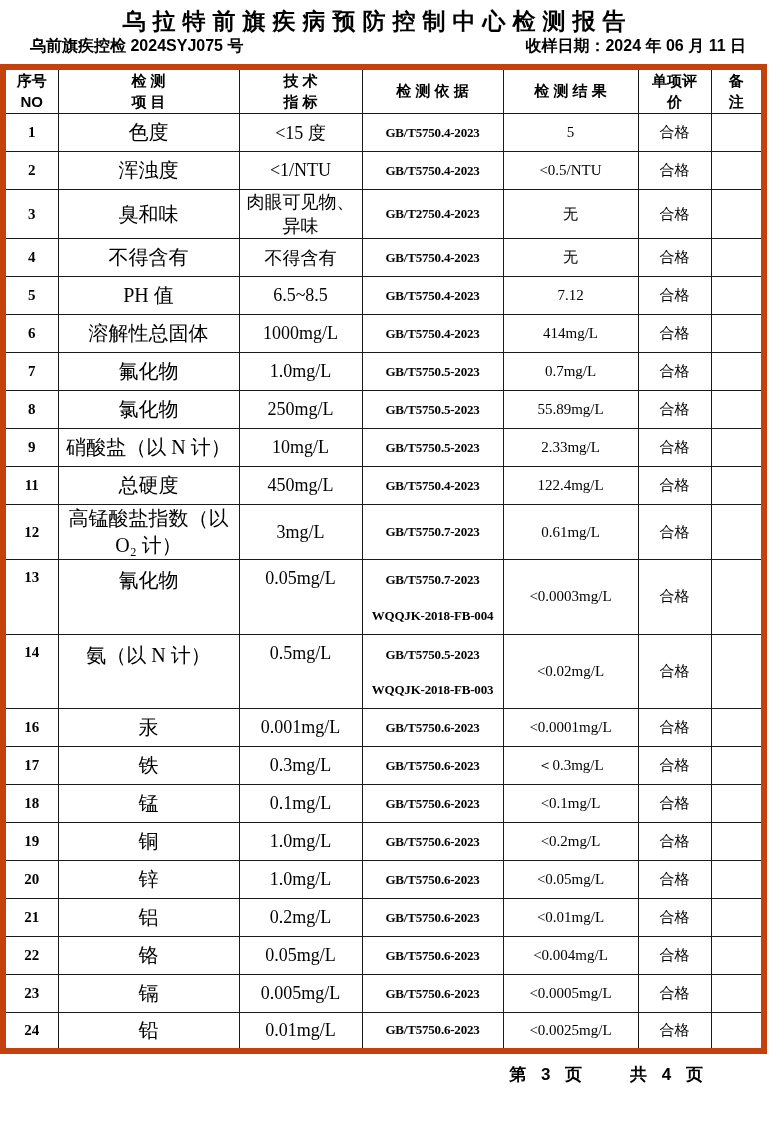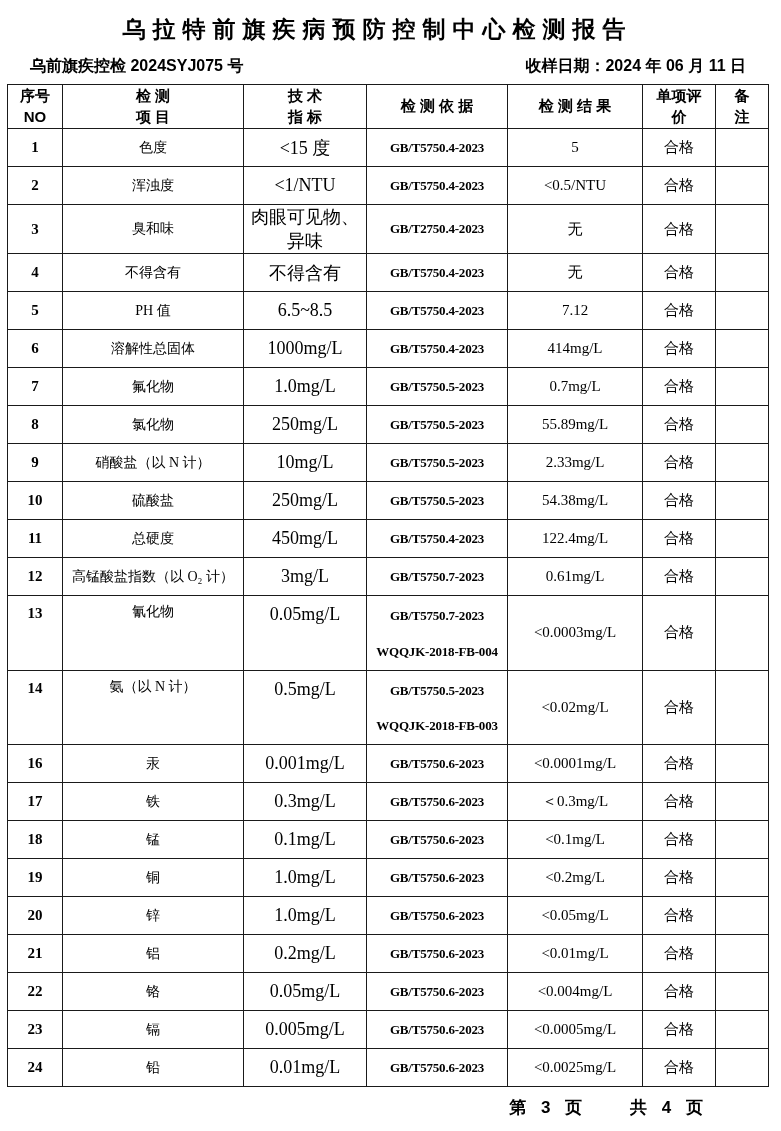--- a/index.html
+++ b/index.html
@@ -5,71 +5,69 @@
   * { margin: 0; padding: 0; box-sizing: border-box; }
   html, body { background: #ffffff; }
   body {
     width: 781px;
     height: 1131px;
     font-family: "Liberation Serif", "DejaVu Serif", serif;
     color: #000000;
     position: relative;
     overflow: hidden;
   }
-  .page { width: 755px; height: 1131px; padding-top: 16px; }
+  .page { width: 755px; height: 1131px; padding-top: 8px; }
 
   .page-title {
     text-align: center;
     font-size: 23px;
     font-weight: bold;
     letter-spacing: 7px;
     line-height: 1.2;
     white-space: nowrap;
     font-family: "Liberation Sans", "DejaVu Sans", sans-serif;
   }
 
   .subheader {
     display: flex;
     justify-content: space-between;
     align-items: baseline;
     padding: 0 9px 0 30px;
-    margin-top: 12px;
     margin-bottom: 7px;
     font-weight: bold;
     font-size: 16px;
     font-family: "Liberation Sans", "DejaVu Sans", sans-serif;
   }
 
   table.report {
     border-collapse: collapse;
     table-layout: fixed;
-    margin-left: 7px;
     width: 761px;
-    border: 1px solid #c2410c;
+    border: 6px solid #c2410c;
   }
   .report th, .report td {
     border: 1px solid #1a1a1a;
     text-align: center;
     vertical-align: middle;
     white-space: pre-line;
     overflow: hidden;
     padding: 0 2px;
   }
   .report thead tr { height: 43px; }
   .report tbody tr { height: 38px; }
   .report tbody tr.tall { height: 74px; }
 
   .report th {
     font-size: 15px;
     font-weight: bold;
     line-height: 1.45;
     font-family: "Liberation Sans", "DejaVu Sans", sans-serif;
   }
   td.c-no { font-size: 15px; font-weight: bold; }
-  td.c-item { font-size: 14px; }
+  td.c-item { font-size: 20px; }
   td.c-standard { font-size: 18px; }
   td.c-method { font-size: 13px; font-weight: bold; letter-spacing: -0.2px; }
   td.c-result { font-size: 15px; }
   td.c-eval { font-size: 15px; }
   td.c-remark { font-size: 14px; }
 
   tr.tall td.c-no, tr.tall td.c-item, tr.tall td.c-standard {
     vertical-align: top;
     padding-top: 8px;
     line-height: 1.2;
@@ -205,29 +203,20 @@
         <tr>
     <td class="c-no">9</td>
     <td class="c-item">硝酸盐（以 N 计）</td>
     <td class="c-standard">10mg/L</td>
     <td class="c-method">GB/T5750.5-2023</td>
     <td class="c-result">2.33mg/L</td>
     <td class="c-eval">合格</td>
     <td class="c-remark"></td>
   </tr>
         <tr>
-    <td class="c-no">10</td>
-    <td class="c-item">硫酸盐</td>
-    <td class="c-standard">250mg/L</td>
-    <td class="c-method">GB/T5750.5-2023</td>
-    <td class="c-result">54.38mg/L</td>
-    <td class="c-eval">合格</td>
-    <td class="c-remark"></td>
-  </tr>
-        <tr>
     <td class="c-no">11</td>
     <td class="c-item">总硬度</td>
     <td class="c-standard">450mg/L</td>
     <td class="c-method">GB/T5750.4-2023</td>
     <td class="c-result">122.4mg/L</td>
     <td class="c-eval">合格</td>
     <td class="c-remark"></td>
   </tr>
         <tr>
     <td class="c-no">12</td>

